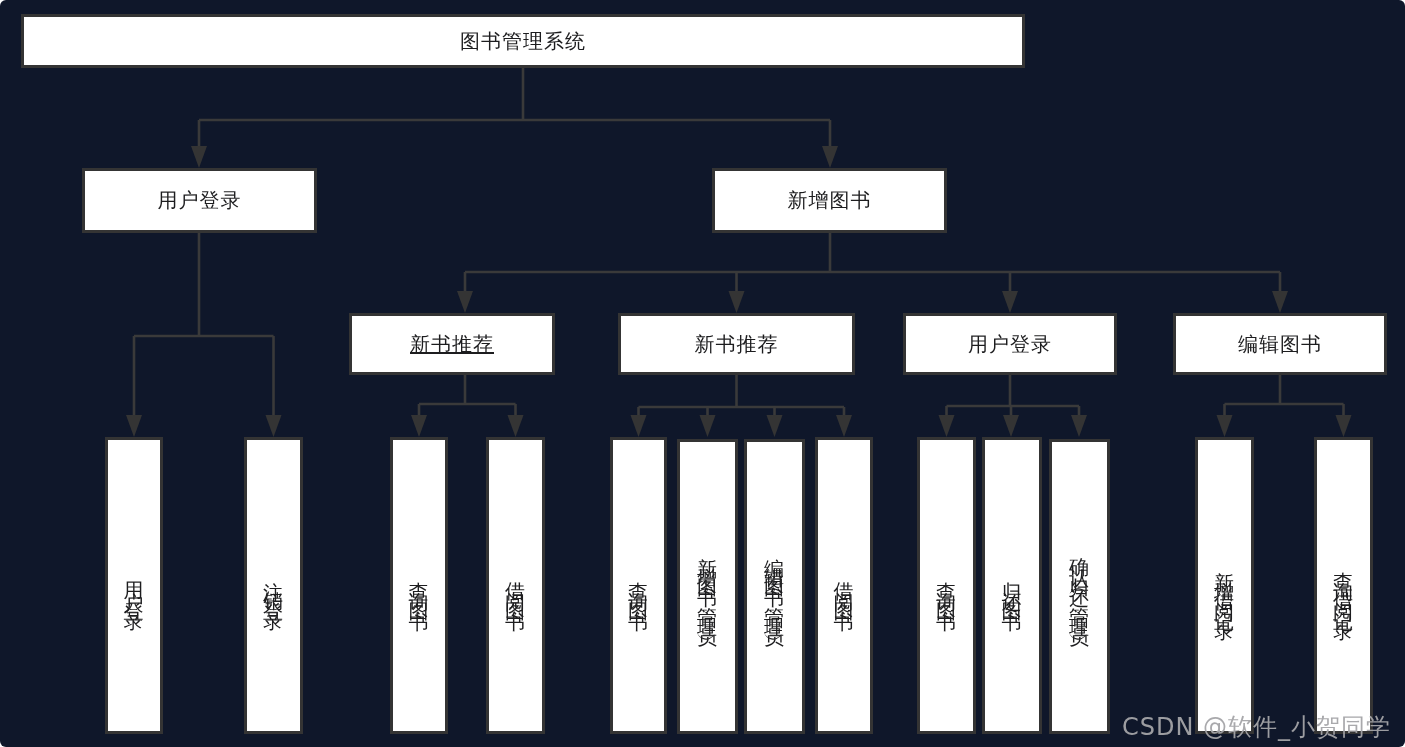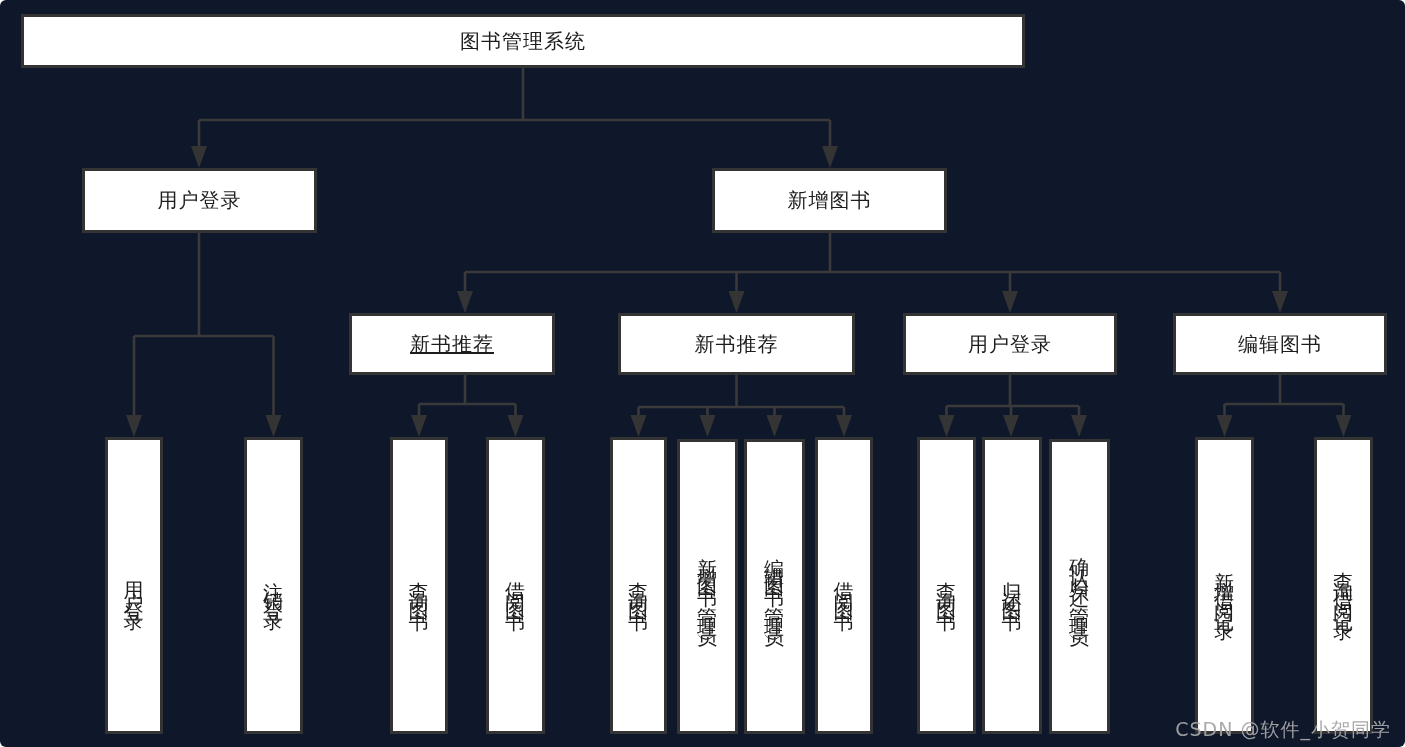--- a/index.html
+++ b/index.html
@@ -28,21 +28,21 @@
   .box .vtext{
     writing-mode:vertical-rl;
     line-height:1;
     letter-spacing:10px;
     white-space:nowrap;
   }
   #watermark{
     position:absolute;
     right:14px;
     bottom:4px;
-    font-size:19px;
+    font-size:24px;
     color:rgba(164,164,168,0.95);
     letter-spacing:1px;
     z-index:5;
     font-family:"DejaVu Sans","Liberation Sans",sans-serif;
   }
 </style>
 </head>
 <body>
 
 <div id="stage">

